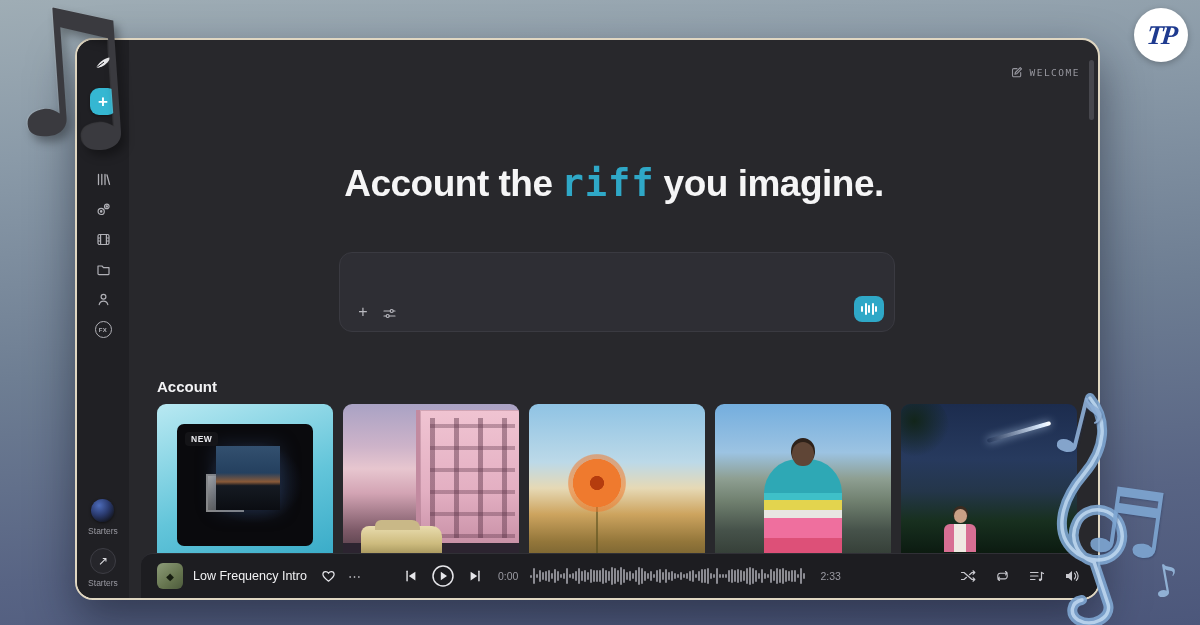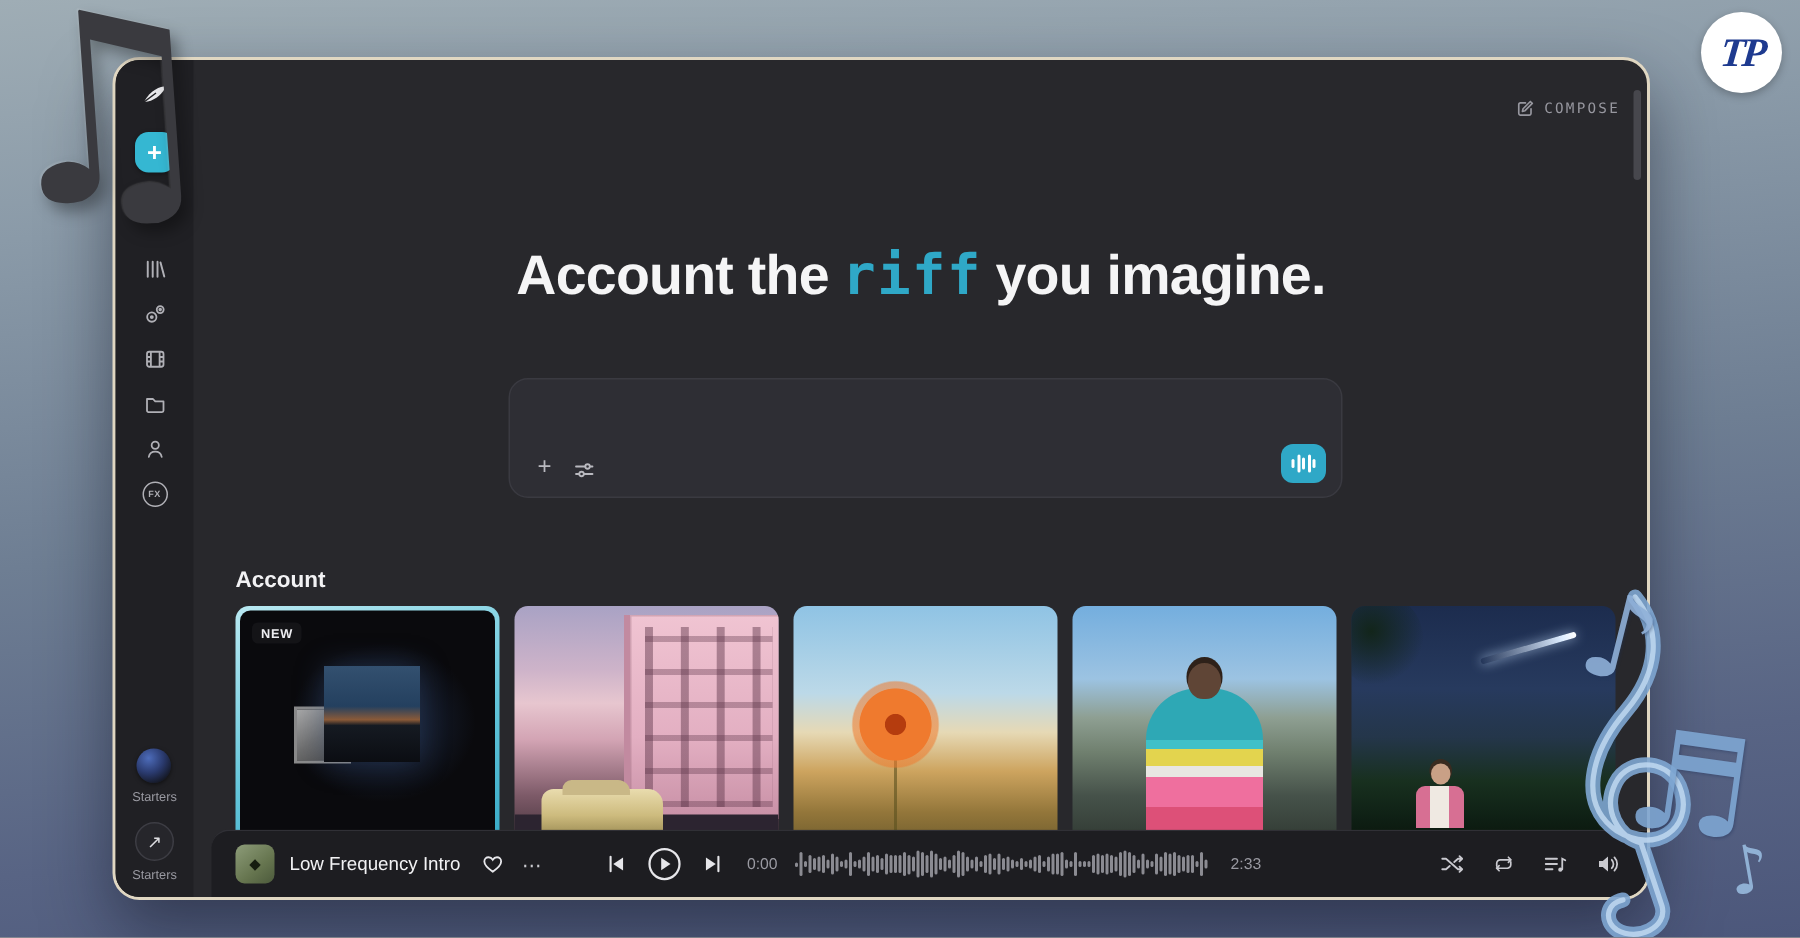--- a/index.html
+++ b/index.html
@@ -83,21 +83,21 @@
   .voice-btn { position:absolute; right:10px; bottom:9px; width:30px; height:26px; border-radius:8px;
     background:#2fa8c7; display:flex; align-items:center; justify-content:center; gap:1.5px;
     cursor:pointer; }
   .voice-btn i { display:block; width:2px; background:#fff; border-radius:1px; }
 
   
   .starters-h { position:absolute; left:80px; top:338px; font-size:15px; font-weight:bold; color:#f2f2f4; }
   .cards { position:absolute; left:80px; top:364px; display:flex; gap:10px; }
   .card { width:176px; height:162px; border-radius:9px; overflow:hidden; position:relative;
     cursor:pointer; background:#1a1a1e; }
-  .card-new { padding:3px; background:linear-gradient(160deg,#b9e9f2 0%,#63c5da 55%,#35a9c6 100%); }
+  .card-new { padding:20px; background:linear-gradient(160deg,#b9e9f2 0%,#63c5da 55%,#35a9c6 100%); }
   .card-new .inner { position:relative; width:100%; height:100%; border-radius:7px; overflow:hidden;
     background:#0a0a0d; }
   .new-badge { position:absolute; top:8px; left:8px; background:rgba(22,22,26,.85); color:#ececf0;
     font-size:8.5px; font-weight:bold; letter-spacing:.5px; padding:2px 6px; border-radius:4px; z-index:2; }
   .c1-glow { position:absolute; inset:0;
     background:radial-gradient(ellipse at 56% 48%, rgba(45,70,115,.55) 0%, rgba(0,0,0,0) 46%); }
   .c1-album { position:absolute; left:52%; top:44%; transform:translate(-50%,-50%); width:64px; height:64px;
     background:linear-gradient(180deg,#33506f 0%,#24405f 42%,#8a5a38 56%,#151a22 62%,#0b0d12 100%);
     box-shadow:0 0 18px rgba(60,90,140,.35); }
   .c1-thumb { position:absolute; left:21%; top:41%; width:38px; height:38px;
@@ -208,21 +208,21 @@
         <div class="upgrade-btn">↗</div>
         <div class="side-label">Starters</div>
       </div>
     </div>
 
     <div class="compose-btn">
       <svg class="ic" width="13" height="13" viewBox="0 0 14 14" stroke="#97979f" stroke-width="1.2" fill="none" stroke-linecap="round" stroke-linejoin="round">
           <path d="M7.5 2.8 H4 A1.3 1.3 0 0 0 2.7 4.1 V10.3 A1.3 1.3 0 0 0 4 11.6 H10.2 A1.3 1.3 0 0 0 11.5 10.3 V7"></path>
           <path d="M11 1.8 L12.4 3.2 L7.2 8.4 L5.3 8.9 L5.8 7 Z"></path>
         </svg>
-      <span>COMPOSE</span>
+      <span>WELCOME</span>
     </div>
     <div class="scroll-thumb"></div>
 
     <h1 class="headline"><span>Account the</span><span class="hl">riff</span><span>you imagine.</span></h1>
 
     <div class="prompt">
       <div class="prompt-plus">+</div>
       <div class="prompt-sliders">
         <svg class="ic" width="15" height="15" viewBox="0 0 15 15" stroke="#b9b9bf" stroke-width="1.2" fill="none" stroke-linecap="round">
             <path d="M2 5 H8.2 M11.2 5 H13 M2 10 H4.2 M7.2 10 H13"></path>

